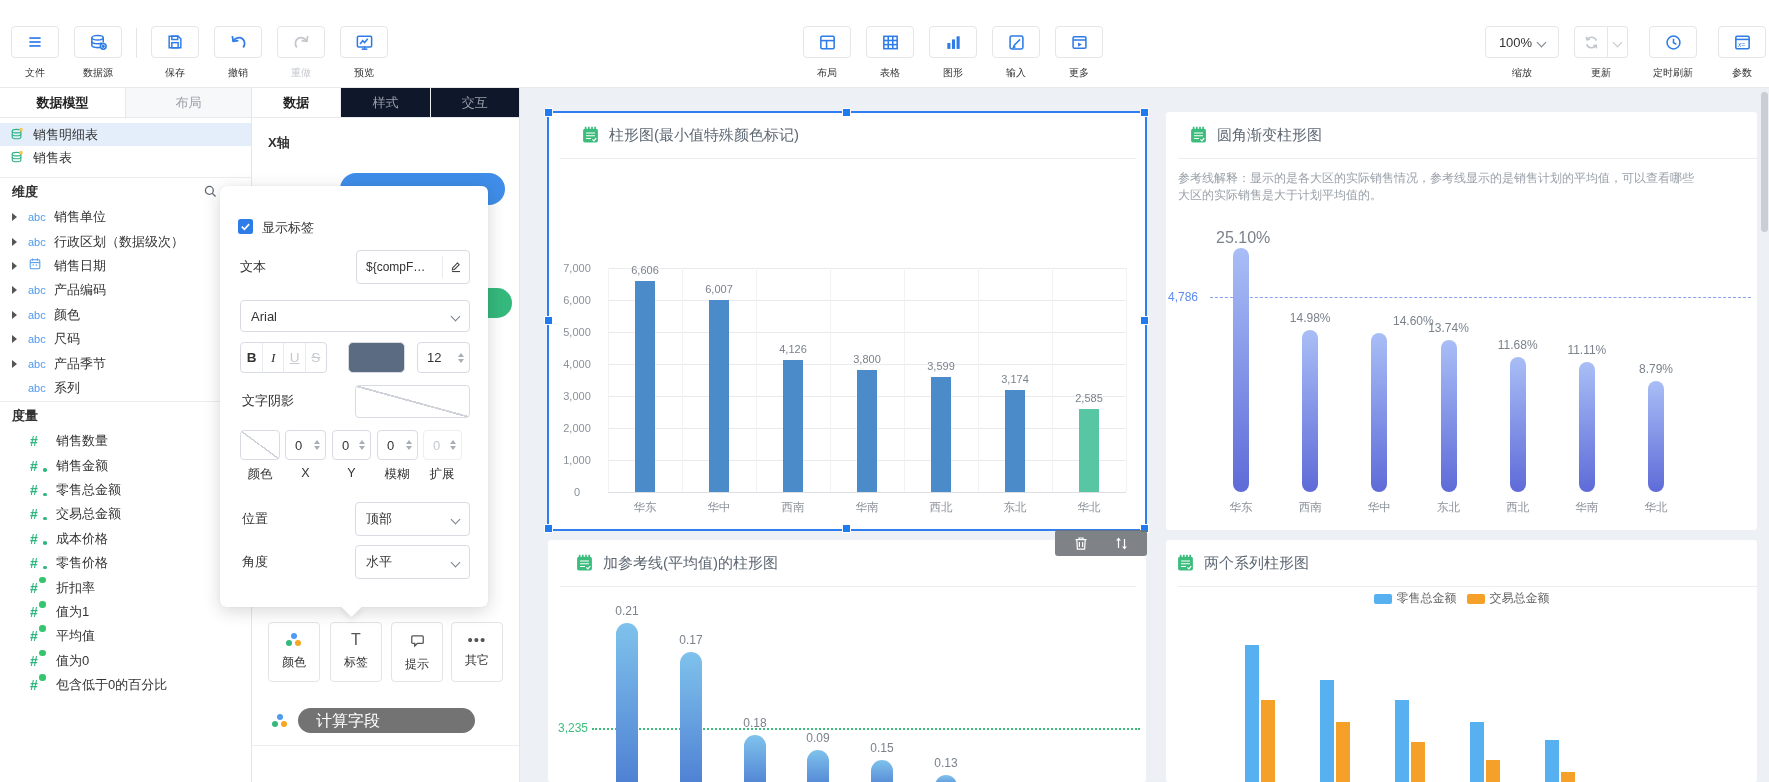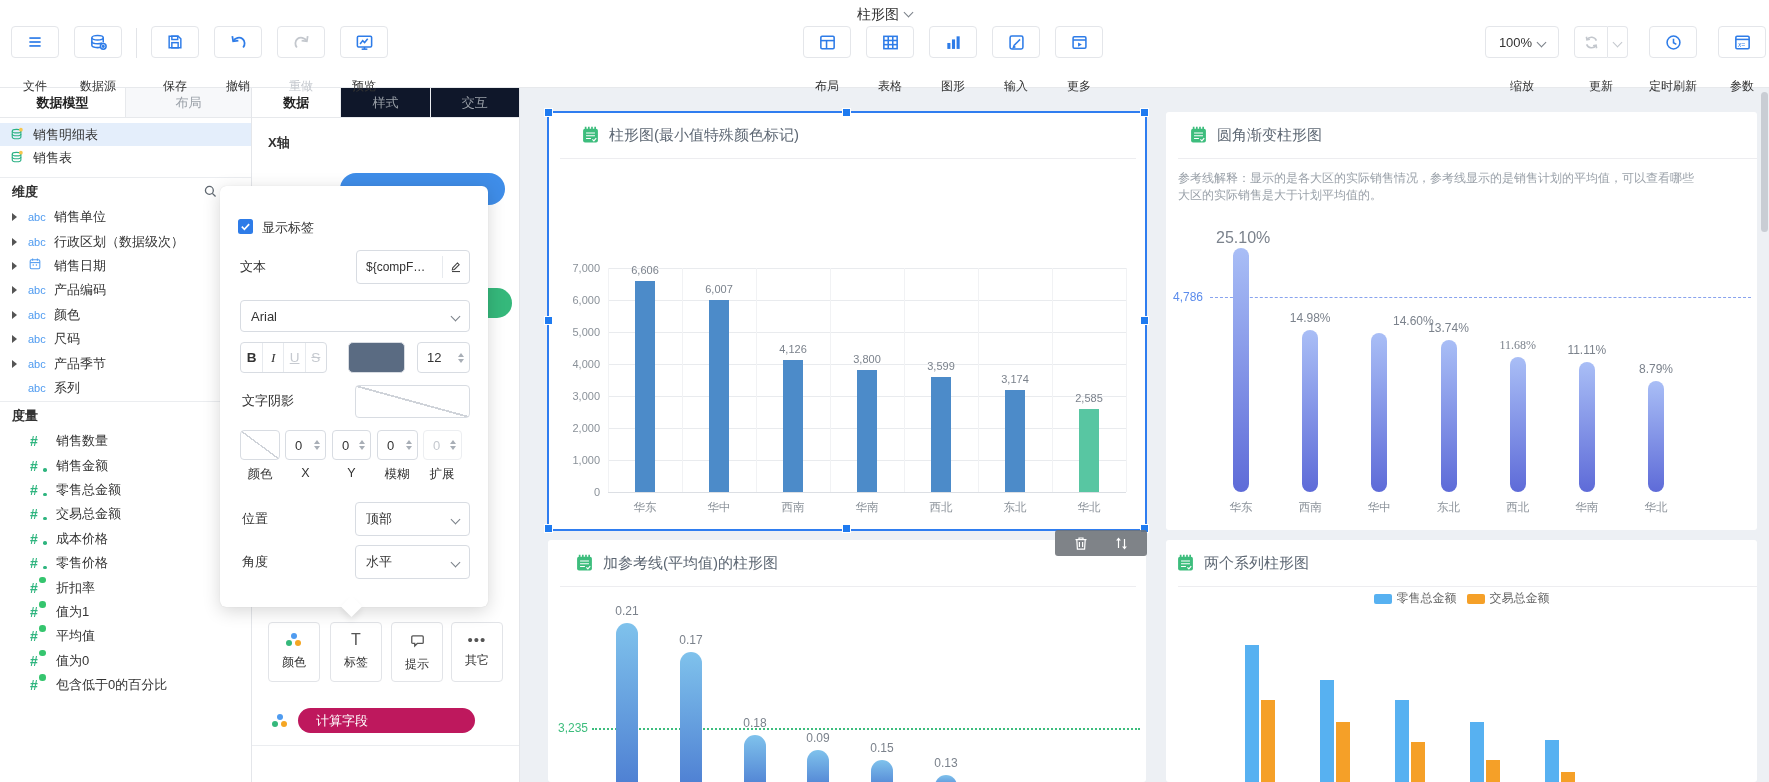--- a/index.html
+++ b/index.html
@@ -8,21 +8,21 @@
   #app { position:relative; width:1769px; height:782px; }
 
   
   #topbar { position:absolute; left:0; top:0; width:1769px; height:88px; background:#fff; border-bottom:1px solid #e7e9ec; z-index:6; }
   .app-title { position:absolute; left:0; right:0; top:6px; text-align:center; font-size:14px; color:#333; }
   .chev { display:inline-block; width:7px; height:7px; border-right:1.6px solid #7a8088; border-bottom:1.6px solid #7a8088; transform:rotate(45deg); margin-left:6px; vertical-align:3px; }
   .tb-group { position:absolute; top:26px; display:flex; gap:13px; align-items:flex-start; }
   #tb-left { left:10px; } #tb-center { left:802px; } #tb-right { right:2px; }
   .tbtn { display:flex; flex-direction:column; align-items:center; min-width:50px; cursor:pointer; }
   .tbtn-box { width:48px; height:32px; border:1px solid #e4e6ea; border-radius:4px; display:flex; align-items:center; justify-content:center; background:#fff; }
-  .tbtn-label { margin-top:20px; font-size:12px; color:#333; white-space:nowrap; }
+  .tbtn-label { margin-top:8px; font-size:10px; color:#333; white-space:nowrap; }
   .tbtn.disabled .tbtn-label { color:#c3c7cd; }
   .tb-divider { width:1px; height:30px; background:#e2e4e8; margin-top:2px; }
   .zoom-box { width:74px; height:32px; border:1px solid #e4e6ea; border-radius:4px; display:flex; align-items:center; justify-content:center; font-size:13px; color:#333; background:#fff; }
   .split-box { display:flex; }
   .split-a { width:34px; height:32px; border:1px solid #e4e6ea; border-radius:4px 0 0 4px; display:flex; align-items:center; justify-content:center; background:#fff; }
   .split-b { width:20px; height:32px; border:1px solid #e4e6ea; border-left:none; border-radius:0 4px 4px 0; display:flex; align-items:center; justify-content:center; background:#fff; }
 
   
   #sidebar { position:absolute; left:0; top:88px; width:252px; height:694px; background:#fff; border-right:1px solid #e4e6ea; }
   .side-tabs { height:30px; display:flex; border-bottom:1px solid #e7e9ec; }
@@ -55,21 +55,21 @@
   .pill-frag { position:absolute; border-radius:16px; }
   .p2-btn { position:absolute; width:52px; height:60px; border:1px solid #e2e4e8; border-radius:4px; background:#fff; display:flex; flex-direction:column; align-items:center; justify-content:center; gap:7px; cursor:pointer; }
   .p2-btn .lbl { font-size:12px; color:#333; }
   .icon-T { font-size:16px; color:#555; line-height:14px; }
   .icon-dots { position:relative; width:16px; height:14px; }
   .icon-dots i { position:absolute; width:6px; height:6px; border-radius:50%; }
   .icon-dots .d1 { left:5px; top:0; background:#4f9bf0; }
   .icon-dots .d2 { left:0; top:7px; background:#35b87b; }
   .icon-dots .d3 { left:9px; top:7px; background:#f5a623; }
   .icon-ellipsis { font-size:15px; color:#555; letter-spacing:1px; line-height:10px; }
-  .calc-pill { position:absolute; left:46px; top:620px; width:177px; height:25px; border-radius:13px; background:#be185d; color:#fff; font-size:13px; line-height:25px; padding-left:18px; cursor:pointer; }
+  .calc-pill { position:absolute; left:46px; top:620px; width:177px; height:25px; border-radius:13px; background:#737373; color:#fff; font-size:16px; line-height:25px; padding-left:18px; cursor:pointer; }
   .p2-bottom-line { position:absolute; left:0; right:0; top:657px; border-top:1px solid #ebedf0; }
 
   
   #popup { position:absolute; left:220px; top:186px; width:268px; height:421px; background:#fff; border-radius:6px; box-shadow:0 4px 18px rgba(0,0,0,.16), 0 0 1px rgba(0,0,0,.15); z-index:20; }
   #popup .caret-down { position:absolute; left:124px; bottom:-7px; width:15px; height:15px; background:#fff; transform:rotate(45deg); box-shadow:3px 3px 6px rgba(0,0,0,.08); }
   .checkbox { position:absolute; left:18px; top:33px; width:15px; height:15px; background:#2e7ce8; border-radius:2.5px; display:flex; align-items:center; justify-content:center; cursor:pointer; }
   .pp-label { position:absolute; font-size:13px; color:#333; }
   .pp-input { position:absolute; border:1px solid #d8dce2; border-radius:4px; background:#fff; display:flex; align-items:center; cursor:text; }
   .pp-select { position:absolute; border:1px solid #d8dce2; border-radius:4px; background:#fff; display:flex; align-items:center; padding:0 10px; font-size:13px; color:#333; cursor:pointer; }
   .pp-select .chev { margin-left:auto; }
@@ -90,21 +90,21 @@
   .card { position:absolute; background:#fff; border-radius:3px; overflow:hidden; }
   #card1 { left:28px; top:24px; width:598px; height:418px; }
   #card2 { left:646px; top:24px; width:591px; height:418px; }
   #card3 { left:28px; top:452px; width:598px; height:242px; }
   #card4 { left:646px; top:452px; width:591px; height:242px; }
   .card-head { position:absolute; left:0; top:0; right:0; height:46px; display:flex; align-items:center; gap:10px; font-size:15px; color:#5d6773; }
   .head-line { position:absolute; left:12px; right:10px; top:46px; border-top:1px solid #ededf0; }
   .plot { position:absolute; inset:0; }
   .gridline-h { position:absolute; border-top:1px solid #e9ebee; }
   .gridline-v { position:absolute; border-left:1px solid #f1f2f4; }
-  .tick-label { position:absolute; font-size:11px; color:#8a9199; text-align:right; width:46px; }
+  .tick-label { position:absolute; font-size:11px; color:#8a9199; text-align:center; width:46px; }
   .cat-label { position:absolute; font-size:11.5px; color:#8a9199; text-align:center; width:44px; }
   .bar { position:absolute; }
   .val-label { position:absolute; font-size:11px; color:#7b828c; text-align:center; width:50px; }
   .subtitle { position:absolute; left:12px; top:58px; right:8px; font-size:12px; line-height:17px; color:#9aa1a9; }
   .refline-dash { position:absolute; border-top:1px dashed #88a3ee; }
   .refline-dot { position:absolute; border-top:2px dotted #3dbd7d; }
   .ref-label { position:absolute; font-size:12px; }
   .legend { position:absolute; left:0; right:0; top:50px; display:flex; justify-content:center; align-items:center; gap:10px; font-size:12px; color:#666; }
   .legend .sw { width:18px; height:10px; border-radius:2px; display:inline-block; }
   .legend .item { display:flex; align-items:center; gap:5px; }
@@ -117,21 +117,20 @@
   #vscroll .thumb { position:absolute; top:2px; width:7px; height:140px; background:#c9cdd4; border-radius:3.5px; }
 
   .doc-icon { flex:0 0 auto; }
 </style>
 </head>
 <body>
 
 <div id="app">
 
   <div id="topbar">
-    <div class="app-title"><span>柱形图</span><span class="chev"></span></div>
 
     <div class="tb-group" id="tb-left">
       <div class="tbtn">
         <div class="tbtn-box">
             <svg width="18" height="18" viewBox="0 0 16 16">
               <g stroke="#2e7ce8" stroke-width="1.5">
                 <line x1="3" y1="4.5" x2="13" y2="4.5"></line>
                 <line x1="3" y1="8" x2="13" y2="8"></line>
                 <line x1="3" y1="11.5" x2="13" y2="11.5"></line>
               </g>
@@ -704,35 +703,35 @@
           </svg>
         <span>圆角渐变柱形图</span>
       </div>
       <div class="head-line" style="right:0"></div>
       <div class="subtitle">
         <div>参考线解释：显示的是各大区的实际销售情况，参考线显示的是销售计划的平均值，可以查看哪些</div>
         <div>大区的实际销售是大于计划平均值的。</div>
       </div>
       <div class="plot" id="plot2">
           <div class="refline-dash" style="left: 44px; width: 541px; top: 185px;"></div>
-          <div class="ref-label" style="left: 2px; top: 178px; width: 40px; text-align: center; color: rgb(91, 140, 236);">4,786</div>
+          <div class="ref-label" style="left: 2px; top: 178px; width: 40px; text-align: left; color: rgb(91, 140, 236);">4,786</div>
           <div class="bar" style="left: 67px; top: 136px; width: 16px; height: 244px; border-radius: 8px; background: linear-gradient(rgb(169, 190, 246), rgb(94, 107, 216));"></div>
           <div class="val-label" style="left: 50px; top: 117px; font-size: 16px;">25.10%</div>
           <div class="cat-label" style="left: 53px; top: 388px;">华东</div>
           <div class="bar" style="left: 136.17px; top: 218.25px; width: 16px; height: 161.75px; border-radius: 8px; background: linear-gradient(rgb(169, 190, 246), rgb(94, 107, 216));"></div>
           <div class="val-label" style="left: 119.17px; top: 199.25px; font-size: 12px;">14.98%</div>
           <div class="cat-label" style="left: 122.17px; top: 388px;">西南</div>
           <div class="bar" style="left: 205.34px; top: 221.339px; width: 16px; height: 158.661px; border-radius: 8px; background: linear-gradient(rgb(169, 190, 246), rgb(94, 107, 216));"></div>
           <div class="val-label" style="left: 188.34px; top: 202.339px; font-size: 12px; margin-left: 34px;">14.60%</div>
           <div class="cat-label" style="left: 191.34px; top: 388px;">华中</div>
           <div class="bar" style="left: 274.51px; top: 228.328px; width: 16px; height: 151.672px; border-radius: 8px; background: linear-gradient(rgb(169, 190, 246), rgb(94, 107, 216));"></div>
           <div class="val-label" style="left: 257.51px; top: 209.328px; font-size: 12px;">13.74%</div>
           <div class="cat-label" style="left: 260.51px; top: 388px;">东北</div>
           <div class="bar" style="left: 343.68px; top: 245.071px; width: 16px; height: 134.929px; border-radius: 8px; background: linear-gradient(rgb(169, 190, 246), rgb(94, 107, 216));"></div>
-          <div class="val-label" style="left: 326.68px; top: 226.071px; font-size: 12px; font-family: Liberation Serif, serif;">11.68%</div>
+          <div class="val-label" style="left: 326.68px; top: 226.071px; font-size: 12px;">11.68%</div>
           <div class="cat-label" style="left: 329.68px; top: 388px;">西北</div>
           <div class="bar" style="left: 412.85px; top: 249.704px; width: 16px; height: 130.296px; border-radius: 8px; background: linear-gradient(rgb(169, 190, 246), rgb(94, 107, 216));"></div>
           <div class="val-label" style="left: 395.85px; top: 230.704px; font-size: 12px;">11.11%</div>
           <div class="cat-label" style="left: 398.85px; top: 388px;">华南</div>
           <div class="bar" style="left: 482.02px; top: 268.559px; width: 16px; height: 111.441px; border-radius: 8px; background: linear-gradient(rgb(169, 190, 246), rgb(94, 107, 216));"></div>
           <div class="val-label" style="left: 465.02px; top: 249.559px; font-size: 12px;">8.79%</div>
           <div class="cat-label" style="left: 468.02px; top: 388px;">华北</div>
         </div>
     </div>
 

